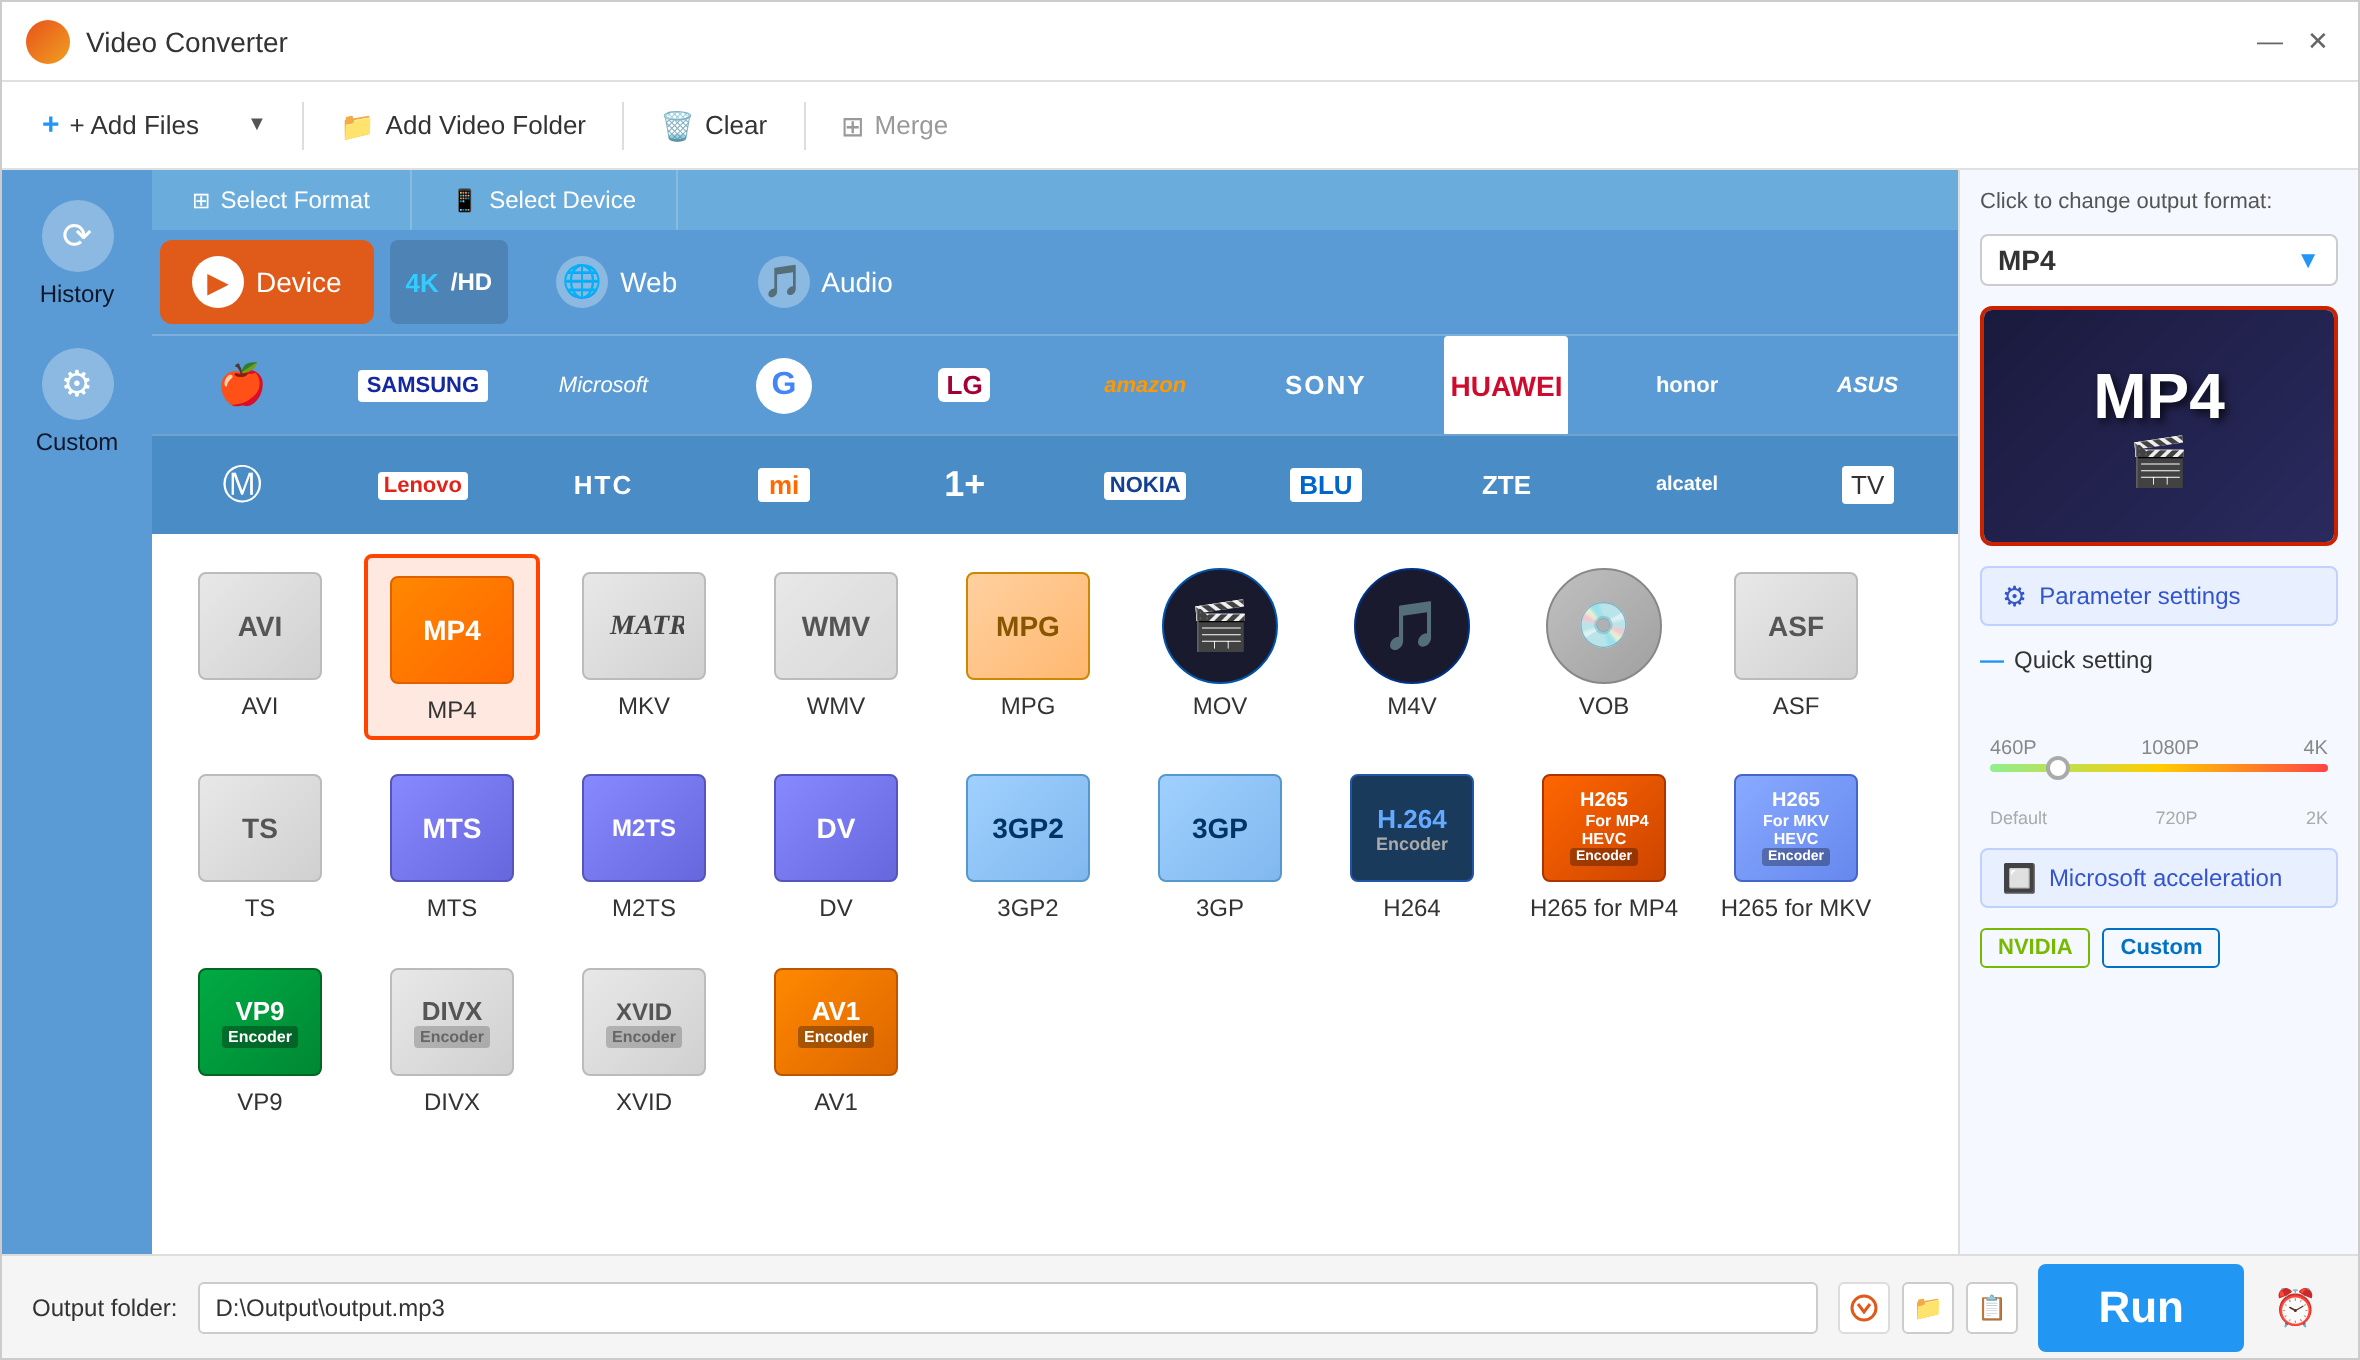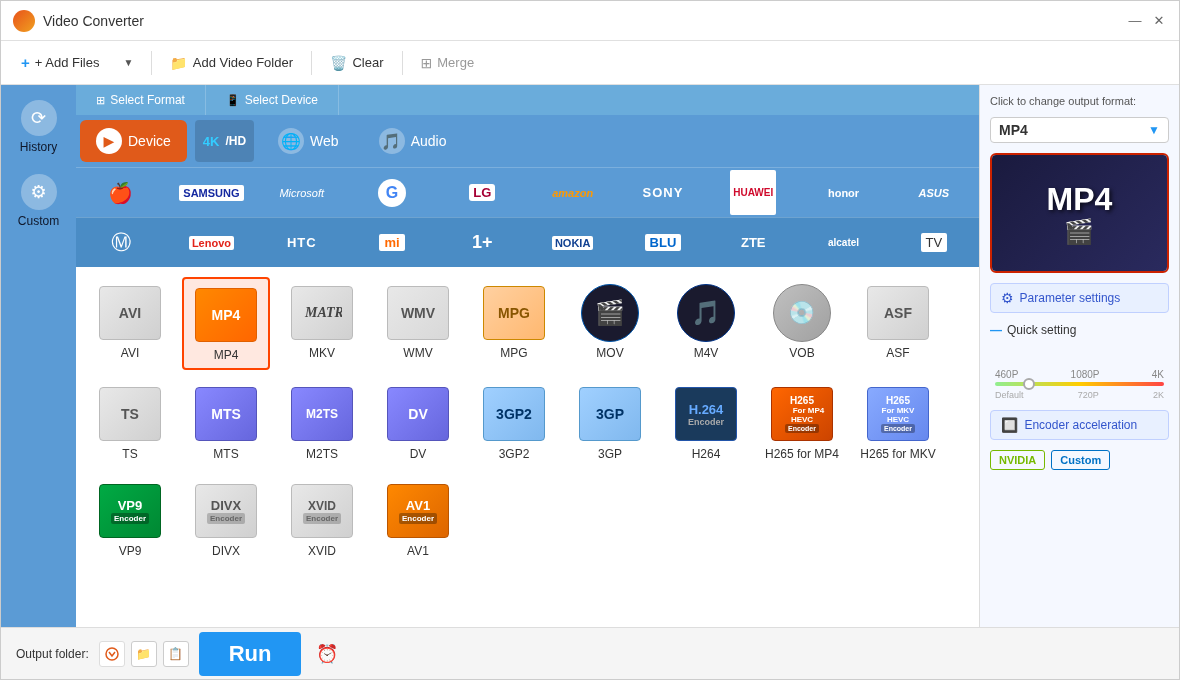--- a/index.html
+++ b/index.html
@@ -101,21 +101,21 @@
     .param-btn { display: flex; align-items: center; gap: 6px; padding: 6px 10px; background: #e8f0ff; border: 1px solid #c0d0ff; border-radius: 4px; cursor: pointer; font-size: 12px; color: #3355cc; }
     .param-btn .icon { font-size: 14px; }
 
     .quick-setting-label { font-size: 12px; color: #333; display: flex; align-items: center; gap: 5px; }
     .quick-setting-label::before { content: '—'; color: #2196F3; font-weight: bold; }
 
     .quality-slider-container { padding: 0 5px; }
     .quality-labels { display: flex; justify-content: space-between; font-size: 10px; color: #888; margin-bottom: 2px; margin-top: 32px; }
     .quality-track { height: 4px; background: linear-gradient(to right, #90EE90, #ffcc00, #ff4444); border-radius: 2px; position: relative; }
     .quality-thumb { width: 12px; height: 12px; background: #fff; border: 2px solid #aaa; border-radius: 50%; position: absolute; top: -4px; left: 20%; transform: translateX(-50%); cursor: pointer; }
-    .quality-sublabels { display: flex; justify-content: space-between; font-size: 9px; color: #aaa; margin-top: 4px; }
+    .quality-sublabels { display: flex; justify-content: space-between; font-size: 9px; color: #aaa; margin-top: 18px; }
 
     .hw-accel-btn { display: flex; align-items: center; gap: 6px; padding: 6px 10px; background: #e8f0ff; border: 1px solid #c0d0ff; border-radius: 4px; cursor: pointer; font-size: 12px; color: #3355cc; }
     .hw-accel-btn .chip-icon { font-size: 14px; color: #4488ff; }
 
     .gpu-badges { display: flex; gap: 6px; }
     .gpu-badge { padding: 3px 8px; border: 1px solid #ccc; border-radius: 3px; font-size: 11px; font-weight: bold; }
     .nvidia-badge { color: #76b900; border-color: #76b900; }
     .intel-badge { color: #0071c5; border-color: #0071c5; }
 
     
@@ -130,21 +130,21 @@
     .alarm-btn { width: 32px; height: 32px; display: flex; align-items: center; justify-content: center; cursor: pointer; font-size: 18px; color: #555; }
 
     
     .apple-logo { font-size: 20px; color: #fff; }
     .samsung-logo { font-size: 11px; color: #1428A0; font-weight: bold; background: #fff; padding: 2px 4px; border-radius: 2px; }
     .microsoft-logo { font-size: 10px; color: #fff; font-style: italic; font-weight: 300; }
     .google-logo { font-size: 16px; font-weight: bold; color: #4285F4; background: #fff; border-radius: 50%; width: 28px; height: 28px; display: flex; align-items: center; justify-content: center; }
     .lg-logo { font-size: 13px; font-weight: bold; color: #A50034; background: #fff; border-radius: 3px; padding: 1px 4px; }
     .amazon-logo { font-size: 11px; color: #FF9900; font-weight: bold; font-style: italic; }
     .sony-logo { font-size: 13px; color: #fff; font-weight: bold; letter-spacing: 1px; }
-    .huawei-logo { font-size: 10px; color: #CF0A2C; font-weight: bold; background: #fff; padding: 17px 3px; border-radius: 2px; }
+    .huawei-logo { font-size: 14px; color: #CF0A2C; font-weight: bold; background: #fff; padding: 17px 3px; border-radius: 2px; }
     .honor-logo { font-size: 11px; color: #fff; font-weight: bold; }
     .asus-logo { font-size: 11px; color: #fff; font-weight: bold; font-style: italic; }
     .moto-logo { font-size: 20px; color: #fff; }
     .lenovo-logo { font-size: 11px; color: #E2231A; font-weight: bold; background: #fff; padding: 1px 3px; border-radius: 2px; }
     .htc-logo { font-size: 13px; color: #fff; font-weight: bold; letter-spacing: 1px; }
     .mi-logo { font-size: 13px; color: #FF6900; font-weight: bold; background: #fff; padding: 1px 5px; border-radius: 2px; }
     .oneplus-logo { font-size: 18px; color: #fff; font-weight: bold; }
     .nokia-logo { font-size: 11px; color: #124191; font-weight: bold; background: #fff; padding: 1px 3px; border-radius: 2px; }
     .blu-logo { font-size: 13px; color: #0066cc; font-weight: bold; background: #fff; padding: 1px 5px; border-radius: 2px; }
     .zte-logo { font-size: 13px; color: #fff; font-weight: bold; }
@@ -510,38 +510,39 @@
           <div class="quality-sublabels">
             <span>Default</span>
             <span>720P</span>
             <span>2K</span>
           </div>
         </div>
       </div>
 
       <button class="hw-accel-btn">
         <span class="chip-icon">🔲</span>
-        <span>Encoder acceleration</span>
+        <span>Microsoft acceleration</span>
       </button>
 
       <div class="gpu-badges">
         <div class="gpu-badge nvidia-badge">
           <span>NVIDIA</span>
         </div>
         <div style="display:flex;align-items:center;gap:3px;">
           <div class="gpu-badge intel-badge">
             <span>Custom</span>
           </div>
         </div>
       </div>
     </div>
   </div>
 
   <div class="bottom-bar">
     <span class="output-label">Output folder:</span>
+    <input class="output-path" type="text" value="D:\Output\output.mp3" style="">
     <div class="path-controls">
       <div class="path-btn dropdown">
         <svg width="16" height="14" viewBox="0 0 16 14">
           <circle cx="8" cy="7" r="6" fill="none" stroke="#e05a1a" stroke-width="1.5"></circle>
           <polyline points="5,5 8,9 11,5" fill="none" stroke="#e05a1a" stroke-width="1.5"></polyline>
         </svg>
       </div>
       <div class="path-btn">📁</div>
       <div class="path-btn">📋</div>
     </div>

